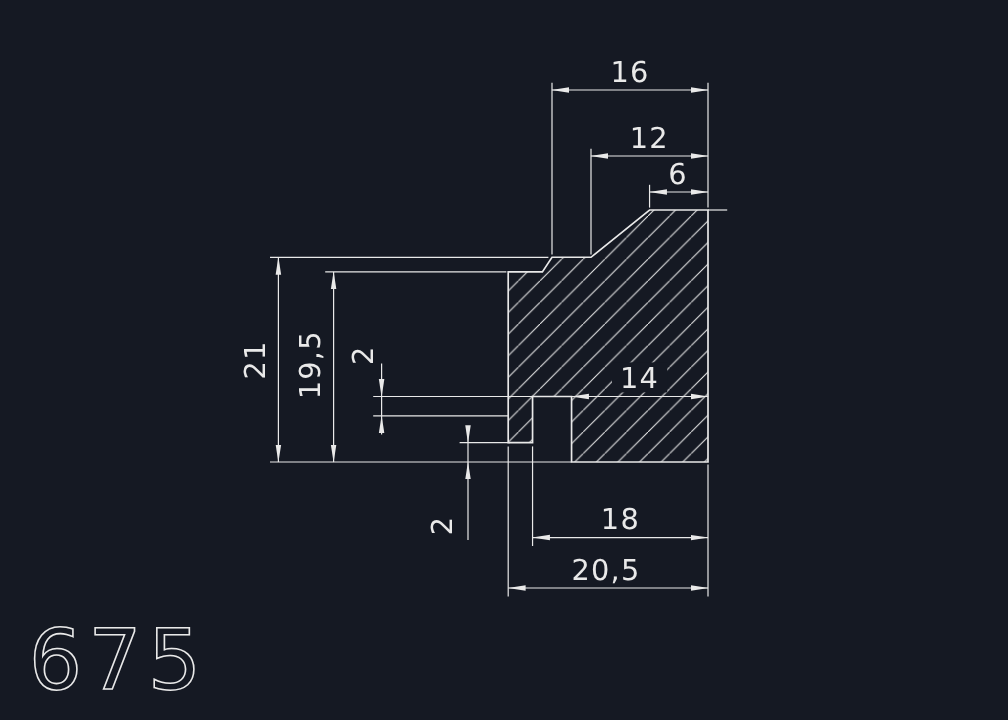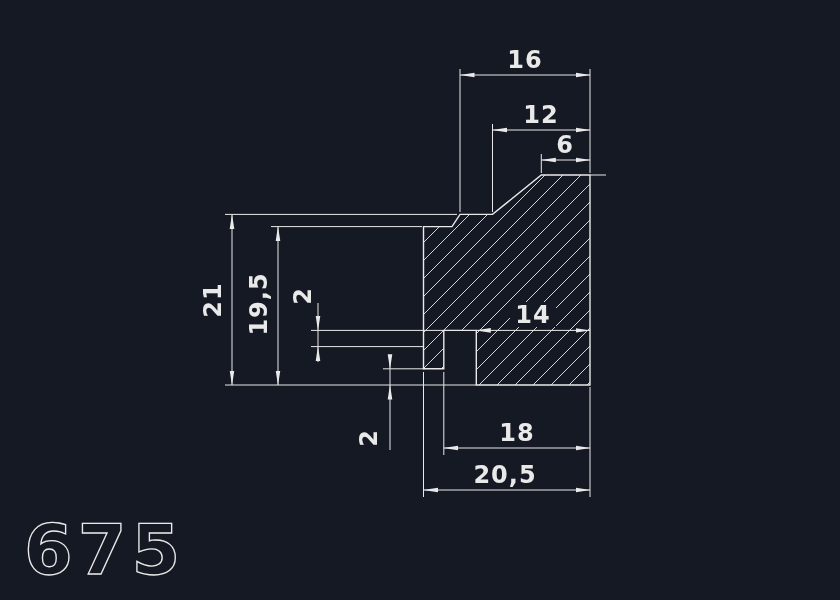--- a/index.html
+++ b/index.html
@@ -1,17 +1,17 @@
 <!DOCTYPE html>
 <html><head>
 <meta charset="utf-8">
 <style>
   html,body{margin:0;padding:0;}
   body{width:840px;height:600px;overflow:hidden;background:#151923;font-family:"DejaVu Sans",sans-serif;}
-  .stage{width:840px;height:600px;position:relative;font-weight:bold;}
+  .stage{width:840px;height:600px;position:relative;}
   svg{display:block;}
   .ext, .dimline, .midline{stroke:#e9e9e9;stroke-width:1;fill:none;}
   .outline{stroke:#e9e9e9;stroke-width:1.4;fill:none;stroke-linejoin:miter;}
   .hatchline{stroke:#e9e9e9;stroke-width:0.9;fill:none;}
   .arrowhead{fill:#e9e9e9;stroke:none;}
   .dimtext{font-family:"DejaVu Sans",sans-serif;font-size:24px;fill:#e9e9e9;text-anchor:middle;letter-spacing:1px;}
   .partnum{font-family:"DejaVu Sans",sans-serif;font-size:70px;fill:none;stroke:#e9e9e9;stroke-width:1.3;letter-spacing:5px;}
   .textmask{fill:#151923;stroke:none;}
 </style>
 </head>

